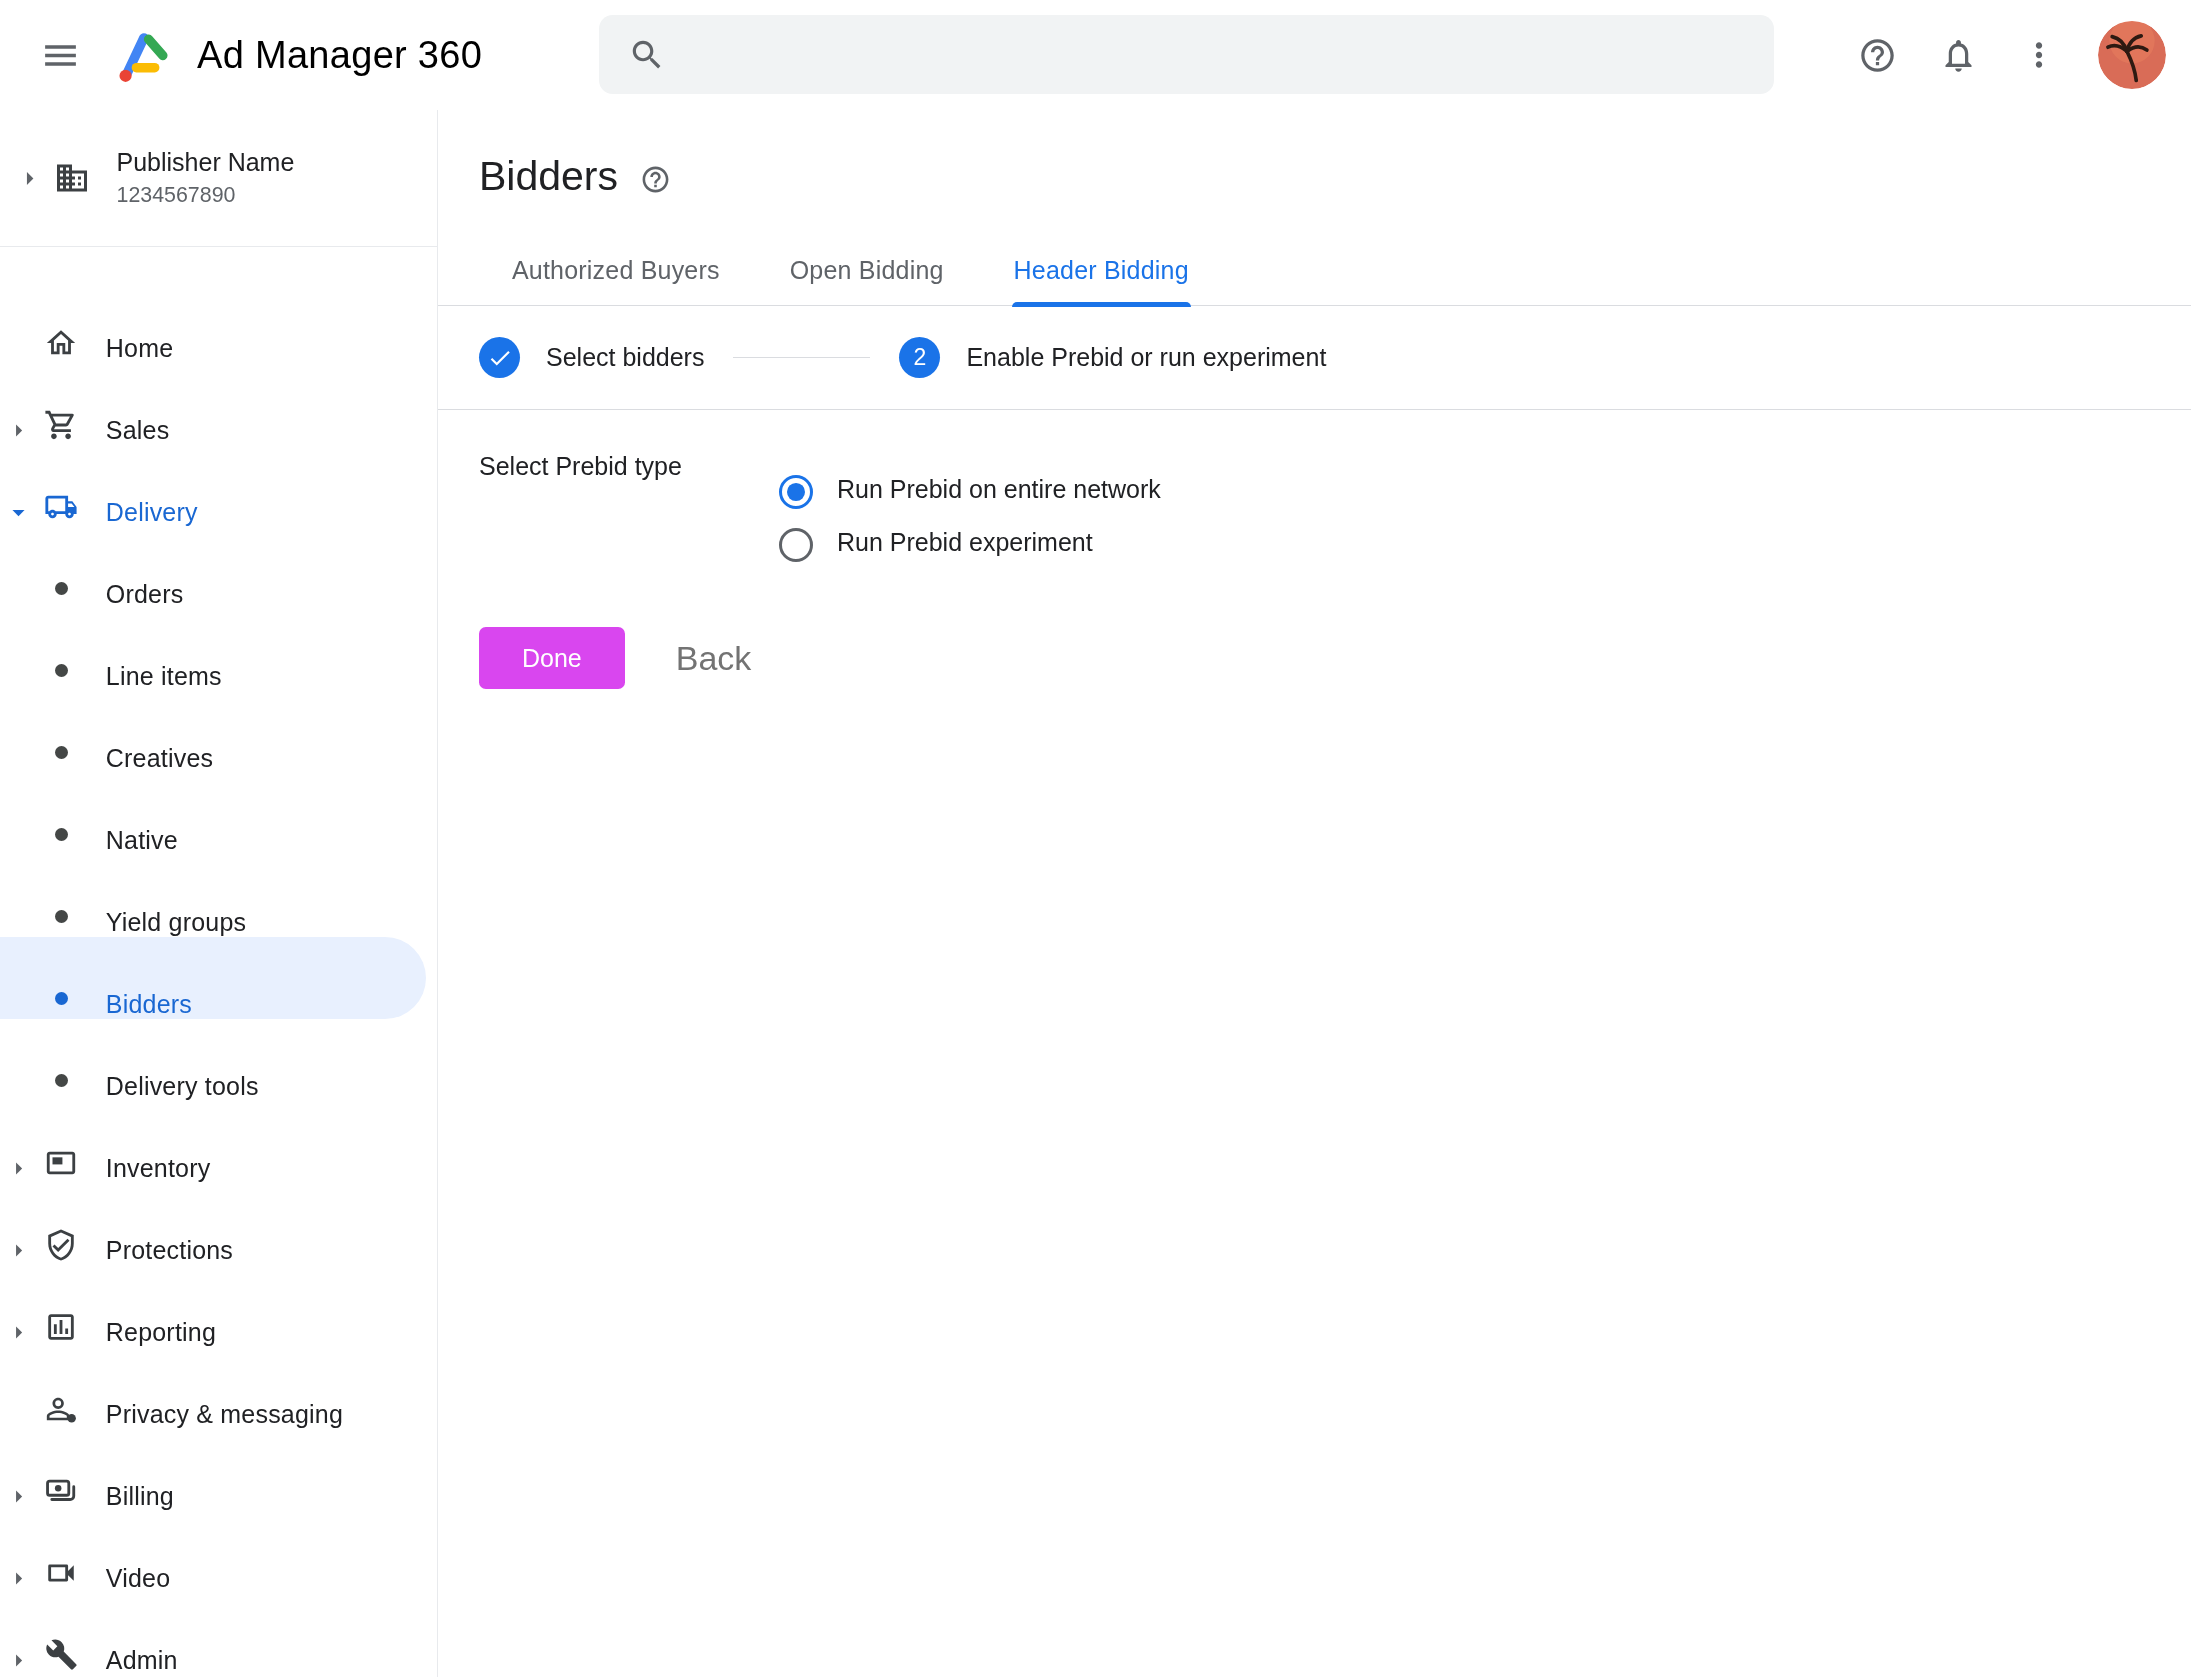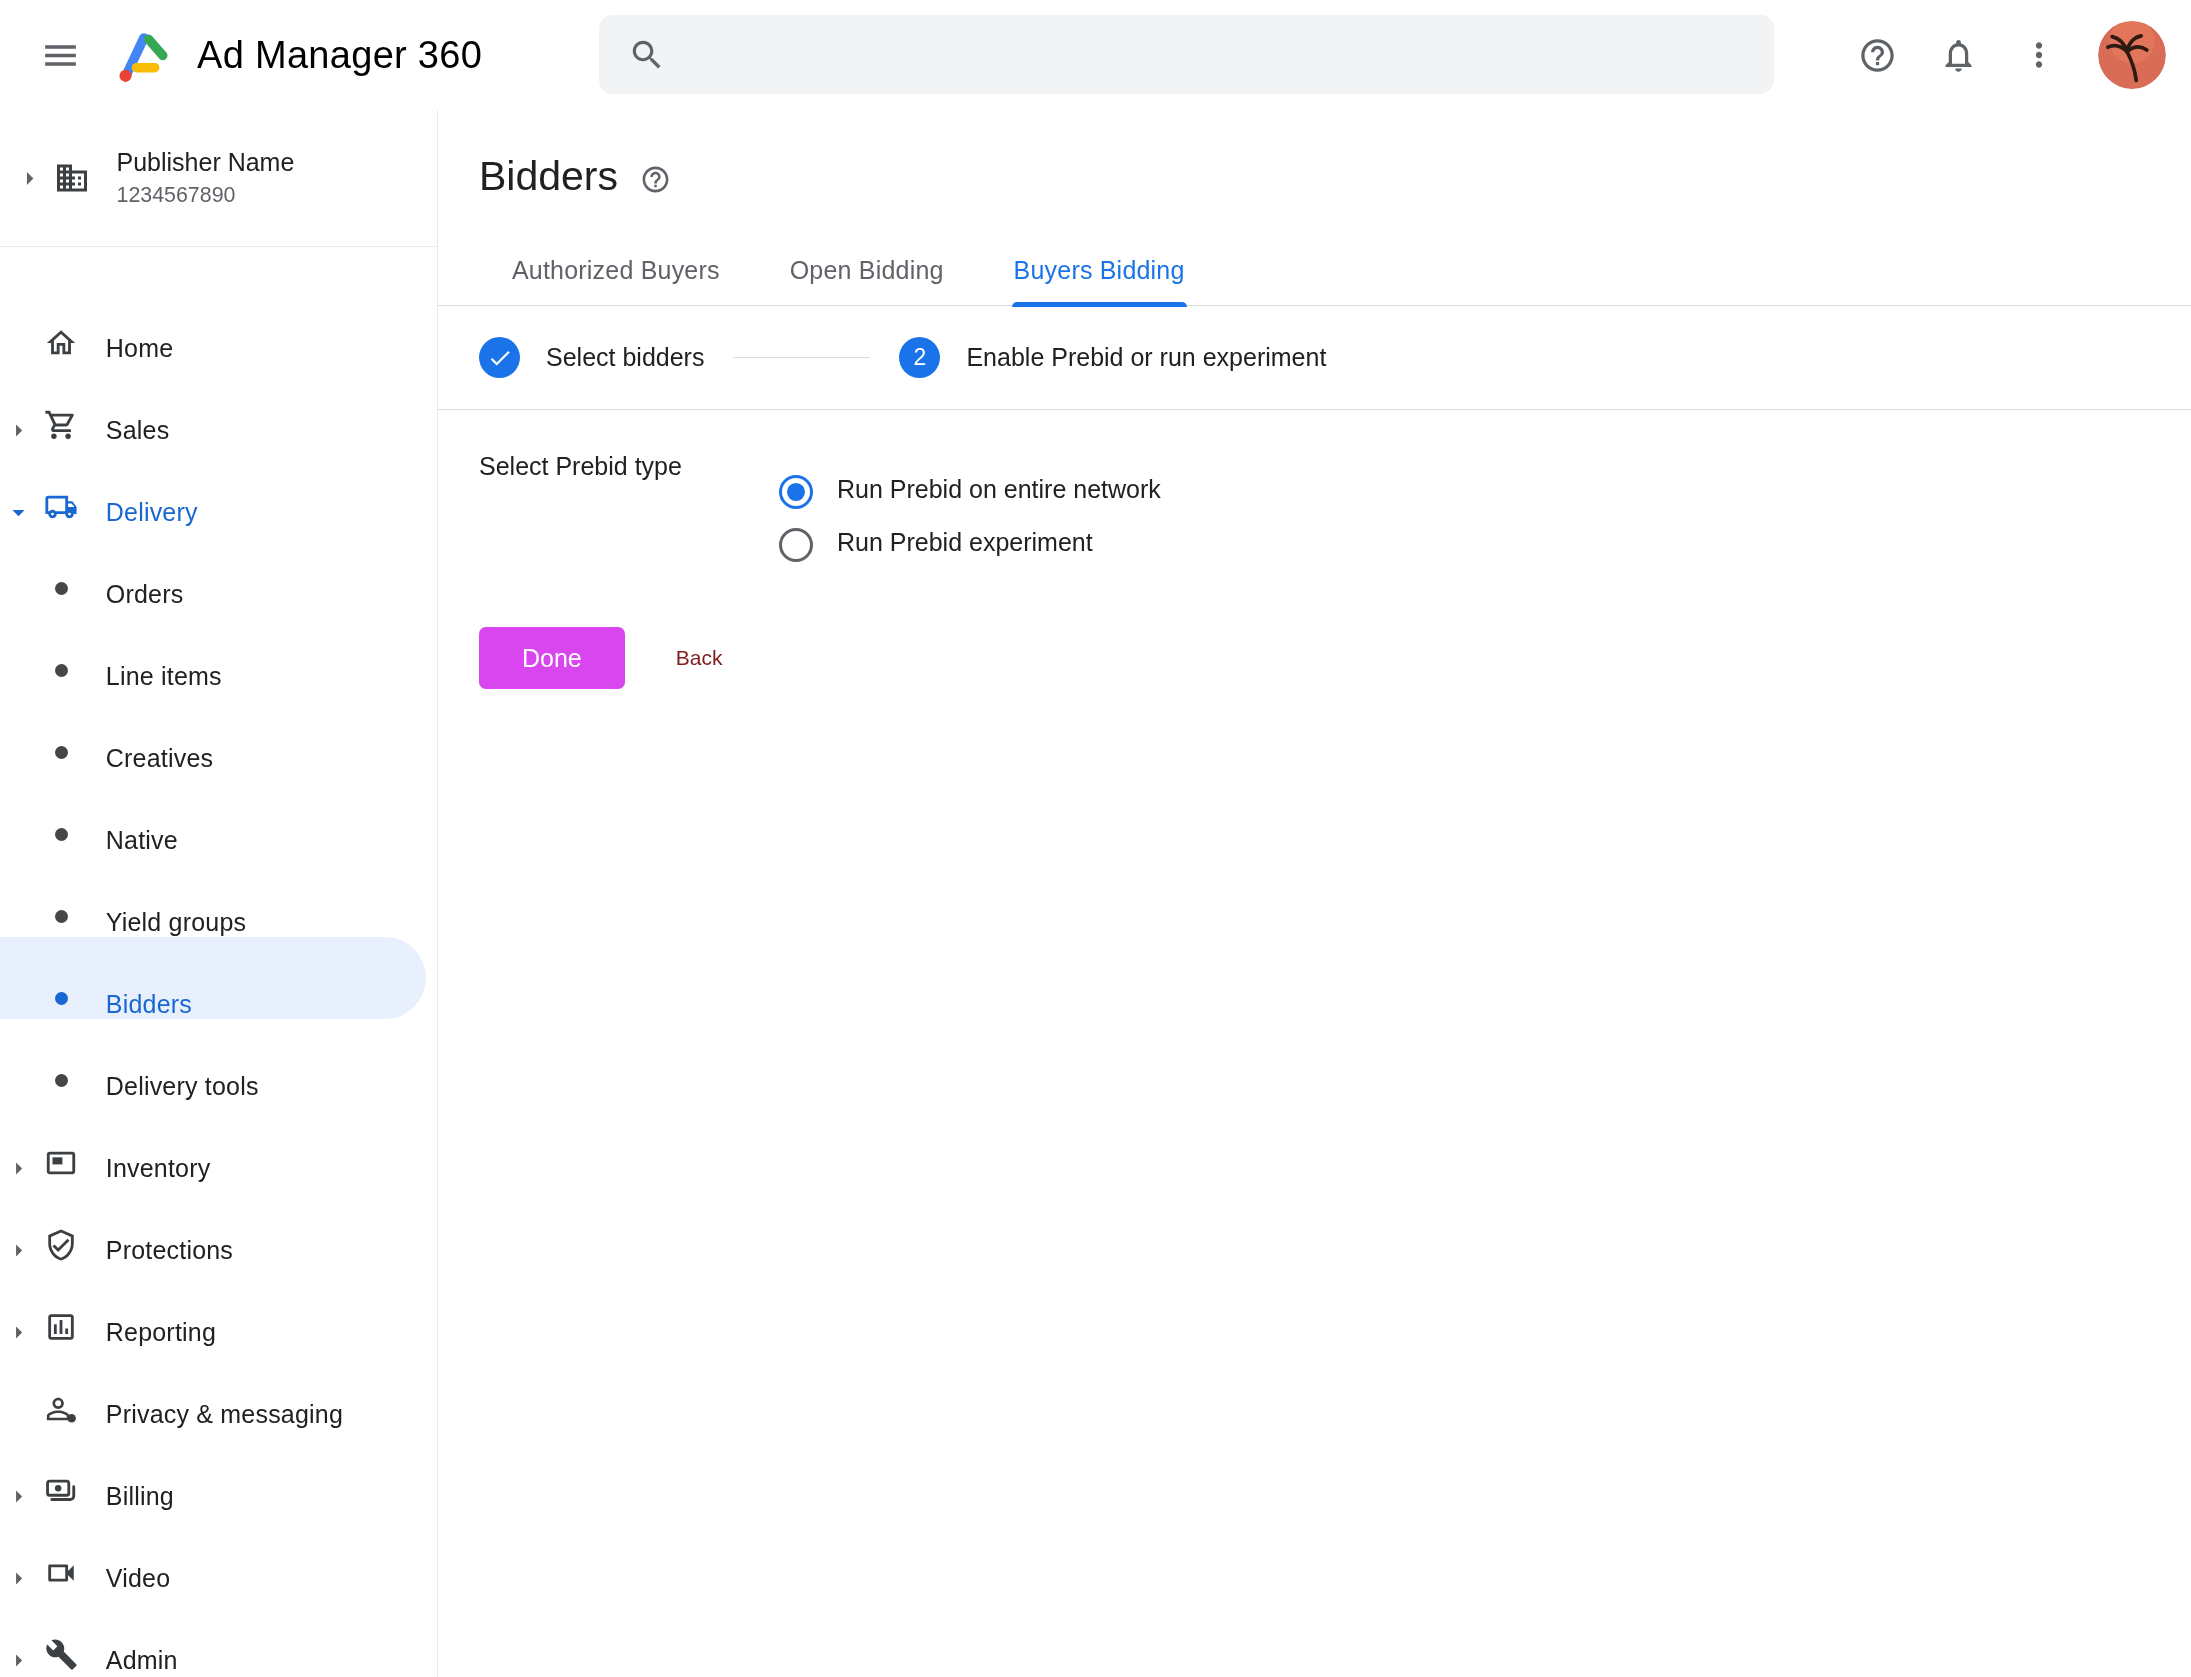--- a/index.html
+++ b/index.html
@@ -57,21 +57,21 @@
   .form-desc{font-size:25px;color:#202124}
   .radios{margin-top:26px}
   .radio-row{display:flex;gap:24px;height:53px;cursor:pointer}
   .radio{width:34px;height:34px;border-radius:50%;position:relative;flex:none}
   .radio.on{border:3.4px solid #1a73e8}
   .radio.on::after{content:"";position:absolute;inset:5.1px;background:#1a73e8;border-radius:50%}
   .radio.off{border:3.4px solid #5f6368}
   .radio-label{font-size:25px}
   .actions{display:flex;align-items:center;margin-top:46px;padding-left:41px}
   .btn-done{height:62px;padding:0 43px;background:#d946ef;color:#fff;font-size:25px;font-weight:500;border:none;border-radius:6.8px;cursor:pointer}
-  .btn-back{height:62px;padding:0 27px;margin-left:24px;background:none;color:#7f1d1d;font-size:21px;font-weight:500;border:none;border-radius:6.8px;cursor:pointer}
+  .btn-back{height:62px;padding:0 27px;margin-left:24px;background:none;color:#737373;font-size:34px;font-weight:500;border:none;border-radius:6.8px;cursor:pointer}
 </style>
 </head>
 <body>
 
 <svg width="0" height="0" style="position:absolute" aria-hidden="true">
   <defs>
     <symbol id="i-arrow-right" viewBox="0 0 24 24">
         <path fill="currentColor" d="M10 17l5-5-5-5v10z"></path>
       </symbol>
     <symbol id="i-arrow-down" viewBox="0 0 24 24">
@@ -412,21 +412,21 @@
     <button class="help-btn">
       <svg width="31" height="31" viewBox="0 0 36 36">
           <use href="#i-help"></use>
         </svg>
     </button>
   </div>
 
   <div class="tabs">
     <div class="tab">Authorized Buyers</div>
     <div class="tab">Open Bidding</div>
-    <div class="tab active">Buyers Bidding</div>
+    <div class="tab active">Header Bidding</div>
   </div>
 
   <div class="stepper">
     <div class="step">
       <span class="step-circle">
         <svg width="26" height="26" viewBox="0 0 30 30">
             <use href="#i-check"></use>
           </svg>
       </span>
       <span class="step-label">Select bidders</span>

